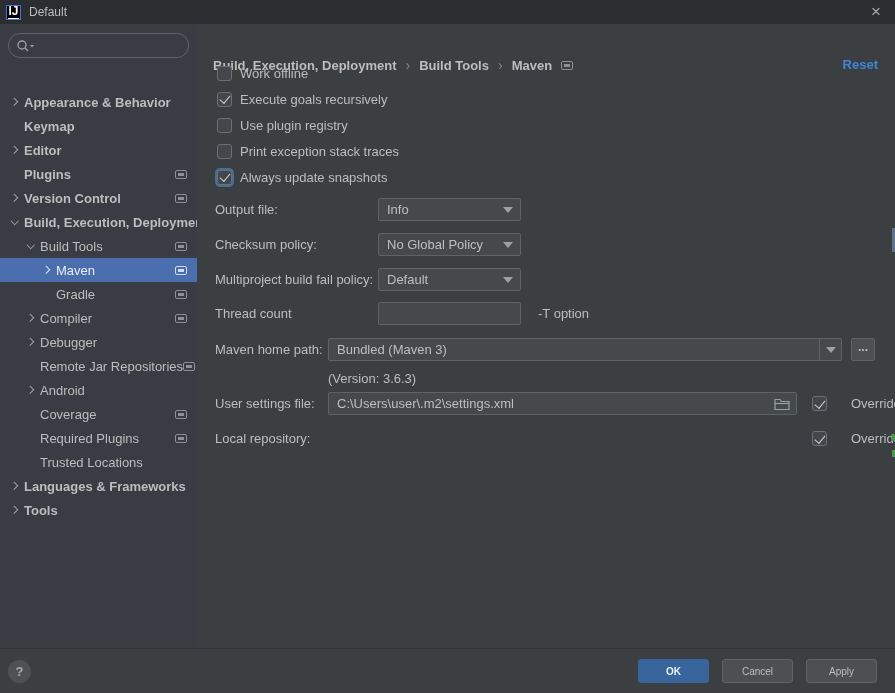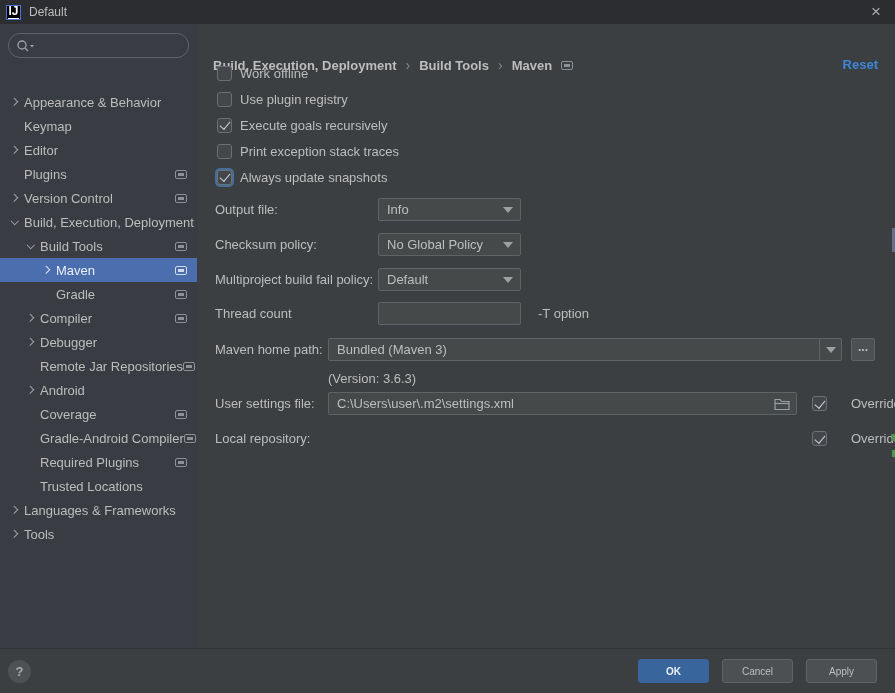--- a/index.html
+++ b/index.html
@@ -19,21 +19,21 @@
   .wintitle { margin-left:8px; color:#BDBDBD; font-size:12px; }
   .closebtn { position:absolute; right:14px; top:1px; color:#A6AAAE;
     font-size:17px; line-height:22px; cursor:default; }
   
   .sidebar { position:absolute; left:0; top:24px; width:197px; bottom:45px;
     background:#393C42; }
   .searchbox { margin:9px 8px 0 8px; height:25px; border:1px solid #5E6366;
     border-radius:12px; display:flex; align-items:center; padding-left:7px; background:#393C42; }
   .tree { margin-top:32px; }
   .srow { height:24px; display:flex; align-items:center; font-size:13px; color:#BDBDBD; }
-  .srow.bold { font-weight:normal;text-align:center; }
+  .srow.bold { font-weight:bold;text-align:center; }
   .srow.lvl0 { padding-left:8px; }
   .srow.lvl1 { padding-left:24px; }
   .srow.lvl2 { padding-left:40px; }
   .srow.selected { background:#4B6EAF; color:#E9EDF2; }
   .chevbox { width:14px; height:14px; display:flex; align-items:center;
     justify-content:center; flex:none; }
   .chev { display:inline-block; width:5.5px; height:5.5px;
     border-right:1.6px solid #9DA2A8; border-bottom:1.6px solid #9DA2A8; }
   .chev.right { transform:rotate(-45deg); margin-left:-2px; }
   .chev.down  { transform:rotate(45deg); margin-top:-2px; }
@@ -202,25 +202,20 @@
         </span>
       <span class="slabel">Android</span>
     </div>
     <div class="srow lvl1">
       <span class="chevbox"></span>
       <span class="slabel">Coverage</span>
       <span class="mon"></span>
     </div>
     <div class="srow lvl1">
       <span class="chevbox"></span>
-      <span class="slabel">Gradle-Android Compiler</span>
-      <span class="mon"></span>
-    </div>
-    <div class="srow lvl1">
-      <span class="chevbox"></span>
       <span class="slabel">Required Plugins</span>
       <span class="mon"></span>
     </div>
     <div class="srow lvl1">
       <span class="chevbox"></span>
       <span class="slabel">Trusted Locations</span>
     </div>
     <div class="srow lvl0 bold">
       <span class="chevbox">
           <span class="chev right"></span>
@@ -247,26 +242,26 @@
     <span class="mon"></span>
   </div>
   <div class="resetlink">Reset</div>
 
   <div class="cbgroup">
     <div class="cbrow">
       <span class="cb"></span>
       <span>Work offline</span>
     </div>
     <div class="cbrow">
+      <span class="cb checked"></span>
+      <span>Execute goals recursively</span>
+    </div>
+    <div class="cbrow">
       <span class="cb"></span>
       <span>Use plugin registry</span>
-    </div>
-    <div class="cbrow">
-      <span class="cb checked"></span>
-      <span>Execute goals recursively</span>
     </div>
     <div class="cbrow">
       <span class="cb"></span>
       <span>Print exception stack traces</span>
     </div>
     <div class="cbrow">
       <span class="cb checked focused"></span>
       <span>Always update snapshots</span>
     </div>
   </div>

